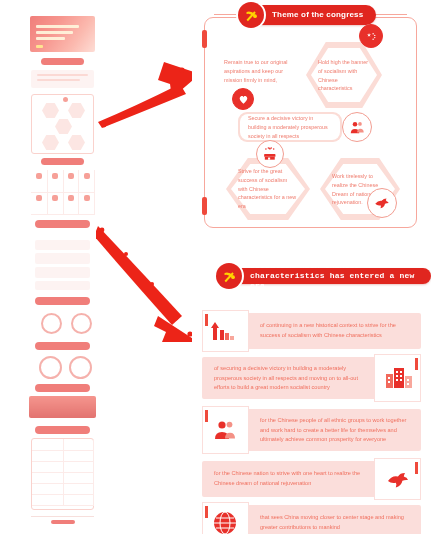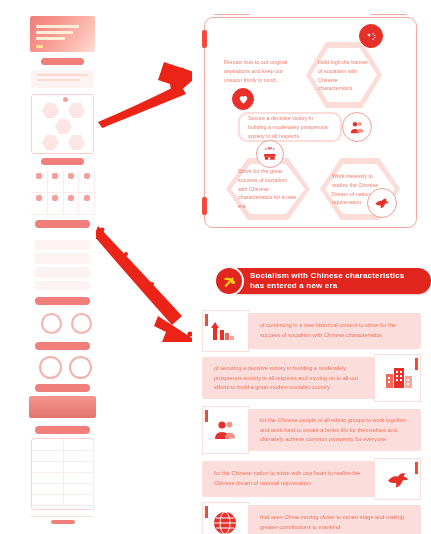--- a/index.html
+++ b/index.html
@@ -72,21 +72,21 @@
     width:26px;height:26px;border-radius:50%;background:#e0261f;
     display:flex;align-items:center;justify-content:center;
     box-shadow:0 0 0 2px #fff;
   }
   .pill-emblem svg{display:block;}
   .pill-label{
     font-size:8px;font-weight:bold;letter-spacing:.18px;line-height:1.28;
     padding-left:28px;padding-right:13px;
   }
   .pill-theme{left:52px;top:5px;height:20px;}
-  .pill-socialism{left:30px;top:10px;height:26px;}
+  .pill-socialism{left:30px;top:10px;height:16px;font-family:Liberation Mono, monospace;}
 
   .pill-rule{position:absolute;height:1.3px;background:#f7a79c;top:14px;}
 
   
   .hexwrap{position:absolute;}
   .hex{
     position:absolute;width:100%;height:100%;
     background:#fbdcd6;
     clip-path:polygon(26% 0%,74% 0%,100% 50%,74% 100%,26% 100%,0% 50%);
   }
@@ -262,20 +262,30 @@
 
   <div class="panel panel-top">
 
     <div class="pframe">
       <div class="pframe-tab"></div>
       <div class="pframe-tab b"></div>
     </div>
     <div class="pill-rule" style="left:22px;width:36px;"></div>
     <div class="pill-rule" style="right:24px;width:36px;"></div>
 
+    <div class="pill pill-theme">
+      <span class="pill-emblem">
+        <svg width="17" height="17" viewBox="0 0 24 24">
+          <path d="M5 18 L16 6 l2 2 L7 20 Z" fill="#ffd400"></path>
+          <path d="M5 7 q7 -2 12 4 l-3 2 q-4 -5 -9 -3 Z" fill="#ffd400"></path>
+          <circle cx="17" cy="13" r="2.6" fill="#ffd400"></circle>
+        </svg>
+      </span>
+      <span class="pill-label">Theme of the congress</span>
+    </div>
 
     <div class="plainlabel" style="left:32px;top:58px;width:66px;">Remain true to our original aspirations and keep our mission firmly in mind,</div>
     <div class="icircle solid" style="left:40px;top:88px;width:20px;height:20px;">
       <svg width="11" height="11" viewBox="0 0 24 24">
         <path d="M12 21 C 3 14 2 8.5 6 5.6 C 9 3.4 11.3 5.4 12 7 C 12.7 5.4 15 3.4 18 5.6 C 22 8.5 21 14 12 21 Z" fill="#fff"></path>
       </svg>
     </div>
 
     <div class="hexwrap" style="left:114px;top:42px;width:76px;height:66px;">
       <div class="hex"></div>

